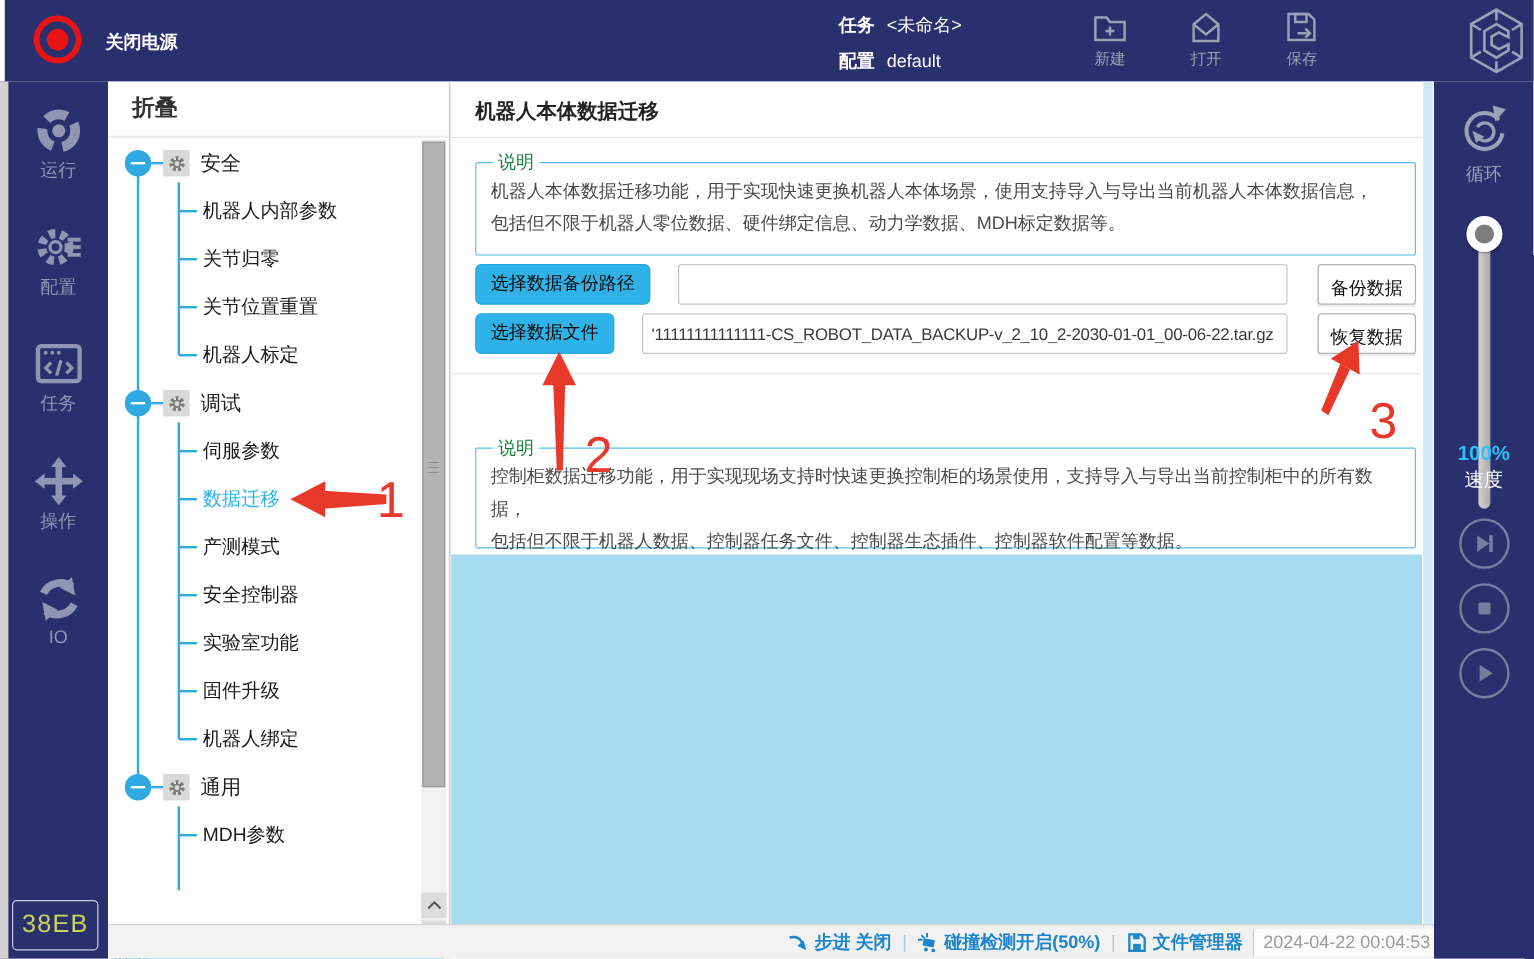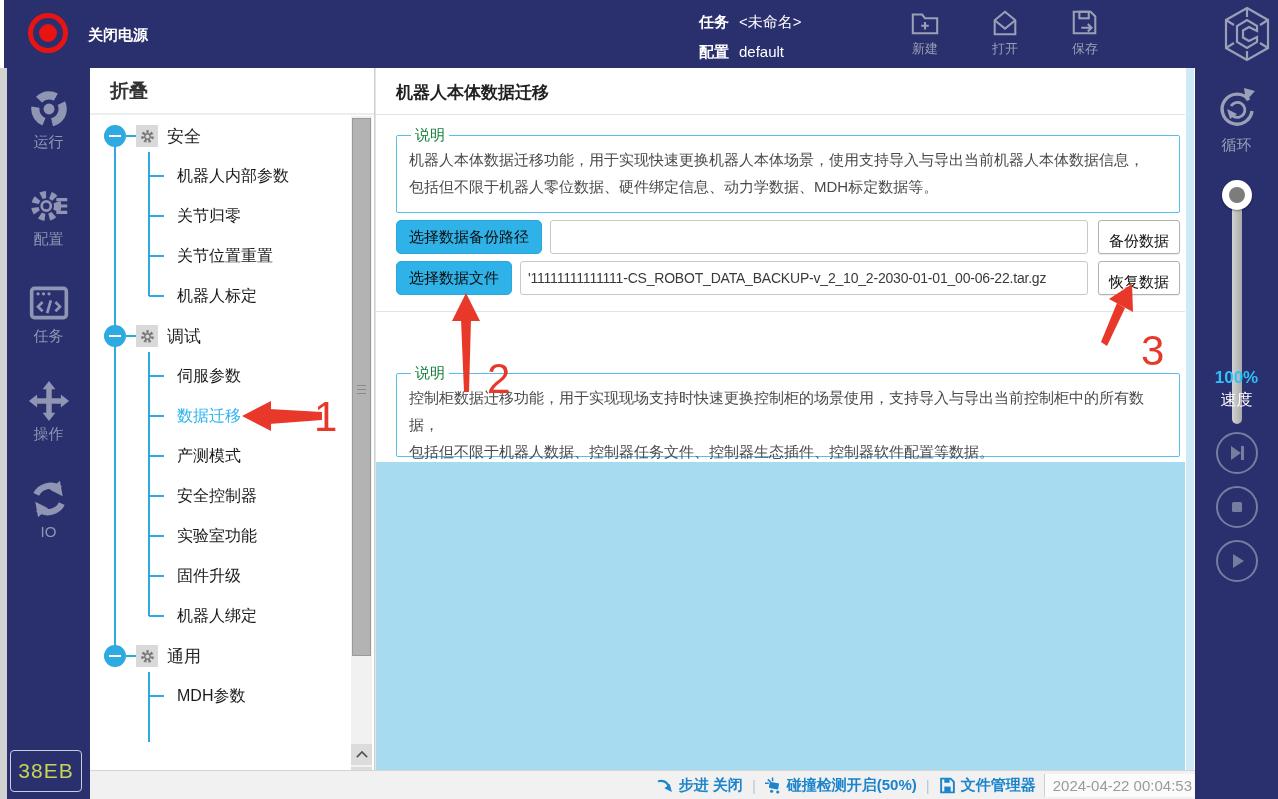--- a/index.html
+++ b/index.html
@@ -38,42 +38,42 @@
   .main-line{position:absolute;left:24px;top:20px;width:2px;height:520px;background:#2fa9e1;}
   .tree-group{position:relative;}
   .child-line{position:absolute;left:58px;top:36px;width:2px;background:#2fa9e1;}
   .tree-row{height:40px;display:flex;align-items:center;position:relative;cursor:pointer;}
   .node-circle{width:22px;height:22px;border-radius:50%;background:#2fa9e1;margin-left:14px;position:relative;z-index:2;flex:none;}
   .node-circle i{position:absolute;left:5px;top:10px;width:12px;height:2px;background:#fff;}
   .pconn{width:10px;height:2px;background:#2fa9e1;flex:none;}
   .gear-box{width:22px;height:22px;background:#d9d9d9;flex:none;display:flex;align-items:center;justify-content:center;}
   .plabel{margin-left:9px;font-size:17px;color:#222;white-space:nowrap;}
   .tick{width:15px;height:2px;background:#2fa9e1;margin-left:59px;flex:none;}
-  .clabel{margin-left:13px;font-size:16px;color:#1a1a1a;white-space:nowrap;}
+  .clabel{margin-left:5px;font-size:16px;color:#1a1a1a;white-space:nowrap;}
   .tree-row.selected .clabel{color:#2bb3ef;}
   .tree-scroll{position:absolute;right:2px;top:48px;width:21px;bottom:36px;background:#f1f1f1;}
   .tree-thumb{position:absolute;left:1px;right:1px;top:2px;height:536px;background:#b3b3b3;border:1px solid #9a9a9a;}
   .tree-grip{position:absolute;left:4px;right:4px;top:266px;height:11px;
     background:repeating-linear-gradient(#8a8a8a 0 1px,transparent 1px 4px);}
   .scroll-btn{position:absolute;right:0;left:0;height:21px;background:#dcdcdc;display:flex;align-items:center;justify-content:center;cursor:pointer;}
   .scroll-btn svg{width:12px;height:7px;}
   .sb-up{bottom:23px;}
   .sb-dn{bottom:0;}
   .exit-btn{position:absolute;left:3px;right:4px;bottom:3px;height:30px;background:#3bbcec;border-radius:6px;
     font-size:16px;color:#101010;text-align:left;line-height:30px;cursor:pointer;}
   
   .main-panel{position:absolute;left:375px;top:68px;width:820px;height:702px;background:#fff;
     border-left:1px solid #e4e4e4;box-sizing:border-box;}
   .m-title{position:absolute;left:0;right:10px;top:0;height:46px;line-height:49px;padding-left:20px;
     font-size:17px;font-weight:bold;color:#222;border-bottom:1px solid #e3e3e3;}
   fieldset.note{position:absolute;left:20px;right:15px;border:1px solid #55c1eb;border-radius:2px;
     margin:0;padding:1px 12px 6px;background:#fff;}
   fieldset.note legend{font-size:15px;color:#15803d;padding:0 4px;margin-left:2px;}
   .note-text{font-size:15px;color:#4a4a4a;line-height:27px;}
-  .m-row{position:absolute;left:20px;right:15px;height:34px;display:flex;align-items:stretch;}
+  .m-row{position:absolute;left:20px;right:15px;height:34px;display:flex;align-items:stretch;gap:15px;}
   .btn-blue{background:#2fb2e7;border:1px solid #29a7db;border-radius:5px;font-size:15px;color:#0b0b0b;
     padding:0 12px;line-height:32px;flex:none;cursor:pointer;}
   .m-input{flex:1;min-width:0;box-sizing:border-box;border:1px solid #c8c8c8;border-radius:3px;
     font-size:14px;color:#3a3a3a;padding:0 7px;margin-left:8px;background:#fff;
     font-family:"Liberation Sans","DejaVu Sans",sans-serif;letter-spacing:-0.2px;}
   .btn-white{background:#fff;border:1px solid #b2b2b2;border-radius:3px;font-size:15px;color:#101010;
     padding:4px 10px;line-height:32px;margin-left:10px;flex:none;cursor:pointer;box-shadow:0 1px 1px rgba(0,0,0,0.08);}
   .row1{top:152px;}
   .row2{top:193px;}
   .m-divider{position:absolute;left:0;right:10px;top:243px;border-top:1px solid #e3e3e3;}

